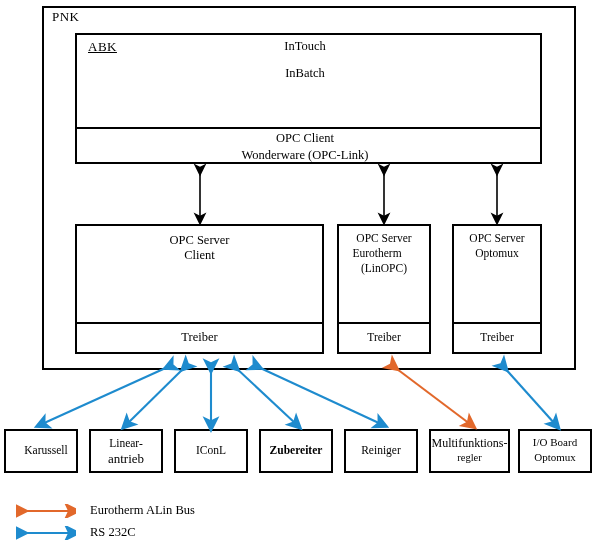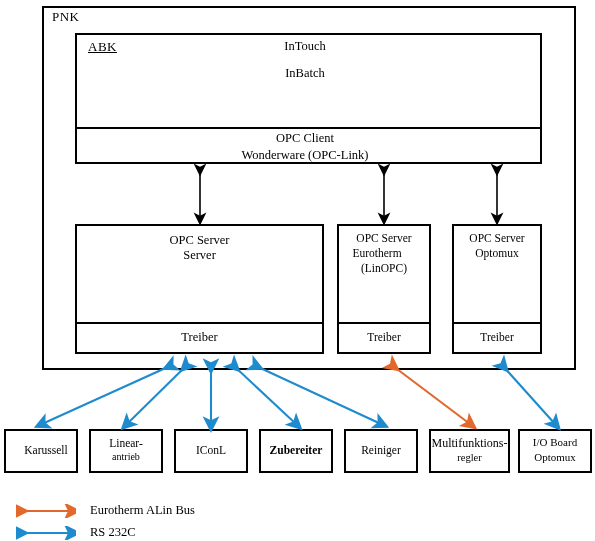--- a/index.html
+++ b/index.html
@@ -34,42 +34,42 @@
   <div class="lbl" style="left:243px;top:66px;width:124px;font-size:12.5px;">InBatch</div>
 
   <div style="position:absolute;left:75px;top:127px;width:467px;height:2px;background:#000;"></div>
 
   <div class="lbl" style="left:205px;top:131px;width:200px;font-size:12.5px;">OPC Client</div>
   <div class="lbl" style="left:185px;top:148px;width:240px;font-size:12.5px;">Wonderware (OPC-Link)</div>
 
   <div class="box" style="left:75px;top:224px;width:249px;height:130px;"></div>
   <div style="position:absolute;left:75px;top:322px;width:249px;height:2px;background:#000;"></div>
   <div class="lbl" style="left:75px;top:233px;width:249px;font-size:12.5px;">OPC Server</div>
-  <div class="lbl" style="left:75px;top:248px;width:249px;font-size:12.5px;">Server</div>
+  <div class="lbl" style="left:75px;top:248px;width:249px;font-size:12.5px;">Client</div>
   <div class="lbl" style="left:75px;top:330px;width:249px;font-size:12.5px;">Treiber</div>
 
   <div class="box" style="left:337px;top:224px;width:94px;height:130px;"></div>
   <div style="position:absolute;left:337px;top:322px;width:94px;height:2px;background:#000;"></div>
   <div class="lbl" style="left:337px;top:231px;width:94px;font-size:11.5px;">OPC Server</div>
   <div class="lbl" style="left:337px;top:246px;width:80px;font-size:11.5px;">Eurotherm</div>
   <div class="lbl" style="left:337px;top:261px;width:94px;font-size:11.5px;">(LinOPC)</div>
   <div class="lbl" style="left:337px;top:330px;width:94px;font-size:11.5px;">Treiber</div>
 
   <div class="box" style="left:452px;top:224px;width:90px;height:130px;"></div>
   <div style="position:absolute;left:452px;top:322px;width:90px;height:2px;background:#000;"></div>
   <div class="lbl" style="left:452px;top:231px;width:90px;font-size:11.5px;">OPC Server</div>
   <div class="lbl" style="left:452px;top:246px;width:90px;font-size:11.5px;">Optomux</div>
   <div class="lbl" style="left:452px;top:330px;width:90px;font-size:11.5px;">Treiber</div>
 
   <div class="box thin" style="left:4px;top:429px;width:74px;height:44px;border-width:2px;"></div>
   <div class="lbl" style="left:4px;top:443px;width:84px;font-size:11.5px;">Karussell</div>
 
   <div class="box" style="left:89px;top:429px;width:74px;height:44px;"></div>
   <div class="lbl" style="left:89px;top:436px;width:74px;font-size:11.5px;">Linear-</div>
-  <div class="lbl" style="left:89px;top:451px;width:74px;font-size:10px;">antrieb</div>
+  <div class="lbl" style="left:89px;top:451px;width:74px;font-size:13px;">antrieb</div>
 
   <div class="box" style="left:174px;top:429px;width:74px;height:44px;"></div>
   <div class="lbl" style="left:174px;top:443px;width:74px;font-size:11.5px;">IConL</div>
 
   <div class="box" style="left:259px;top:429px;width:74px;height:44px;"></div>
   <div class="lbl" style="left:259px;top:443px;width:74px;font-size:11.5px;font-weight:bold;">Zubereiter</div>
 
   <div class="box" style="left:344px;top:429px;width:74px;height:44px;"></div>
   <div class="lbl" style="left:344px;top:443px;width:74px;font-size:11.5px;">Reiniger</div>
 

